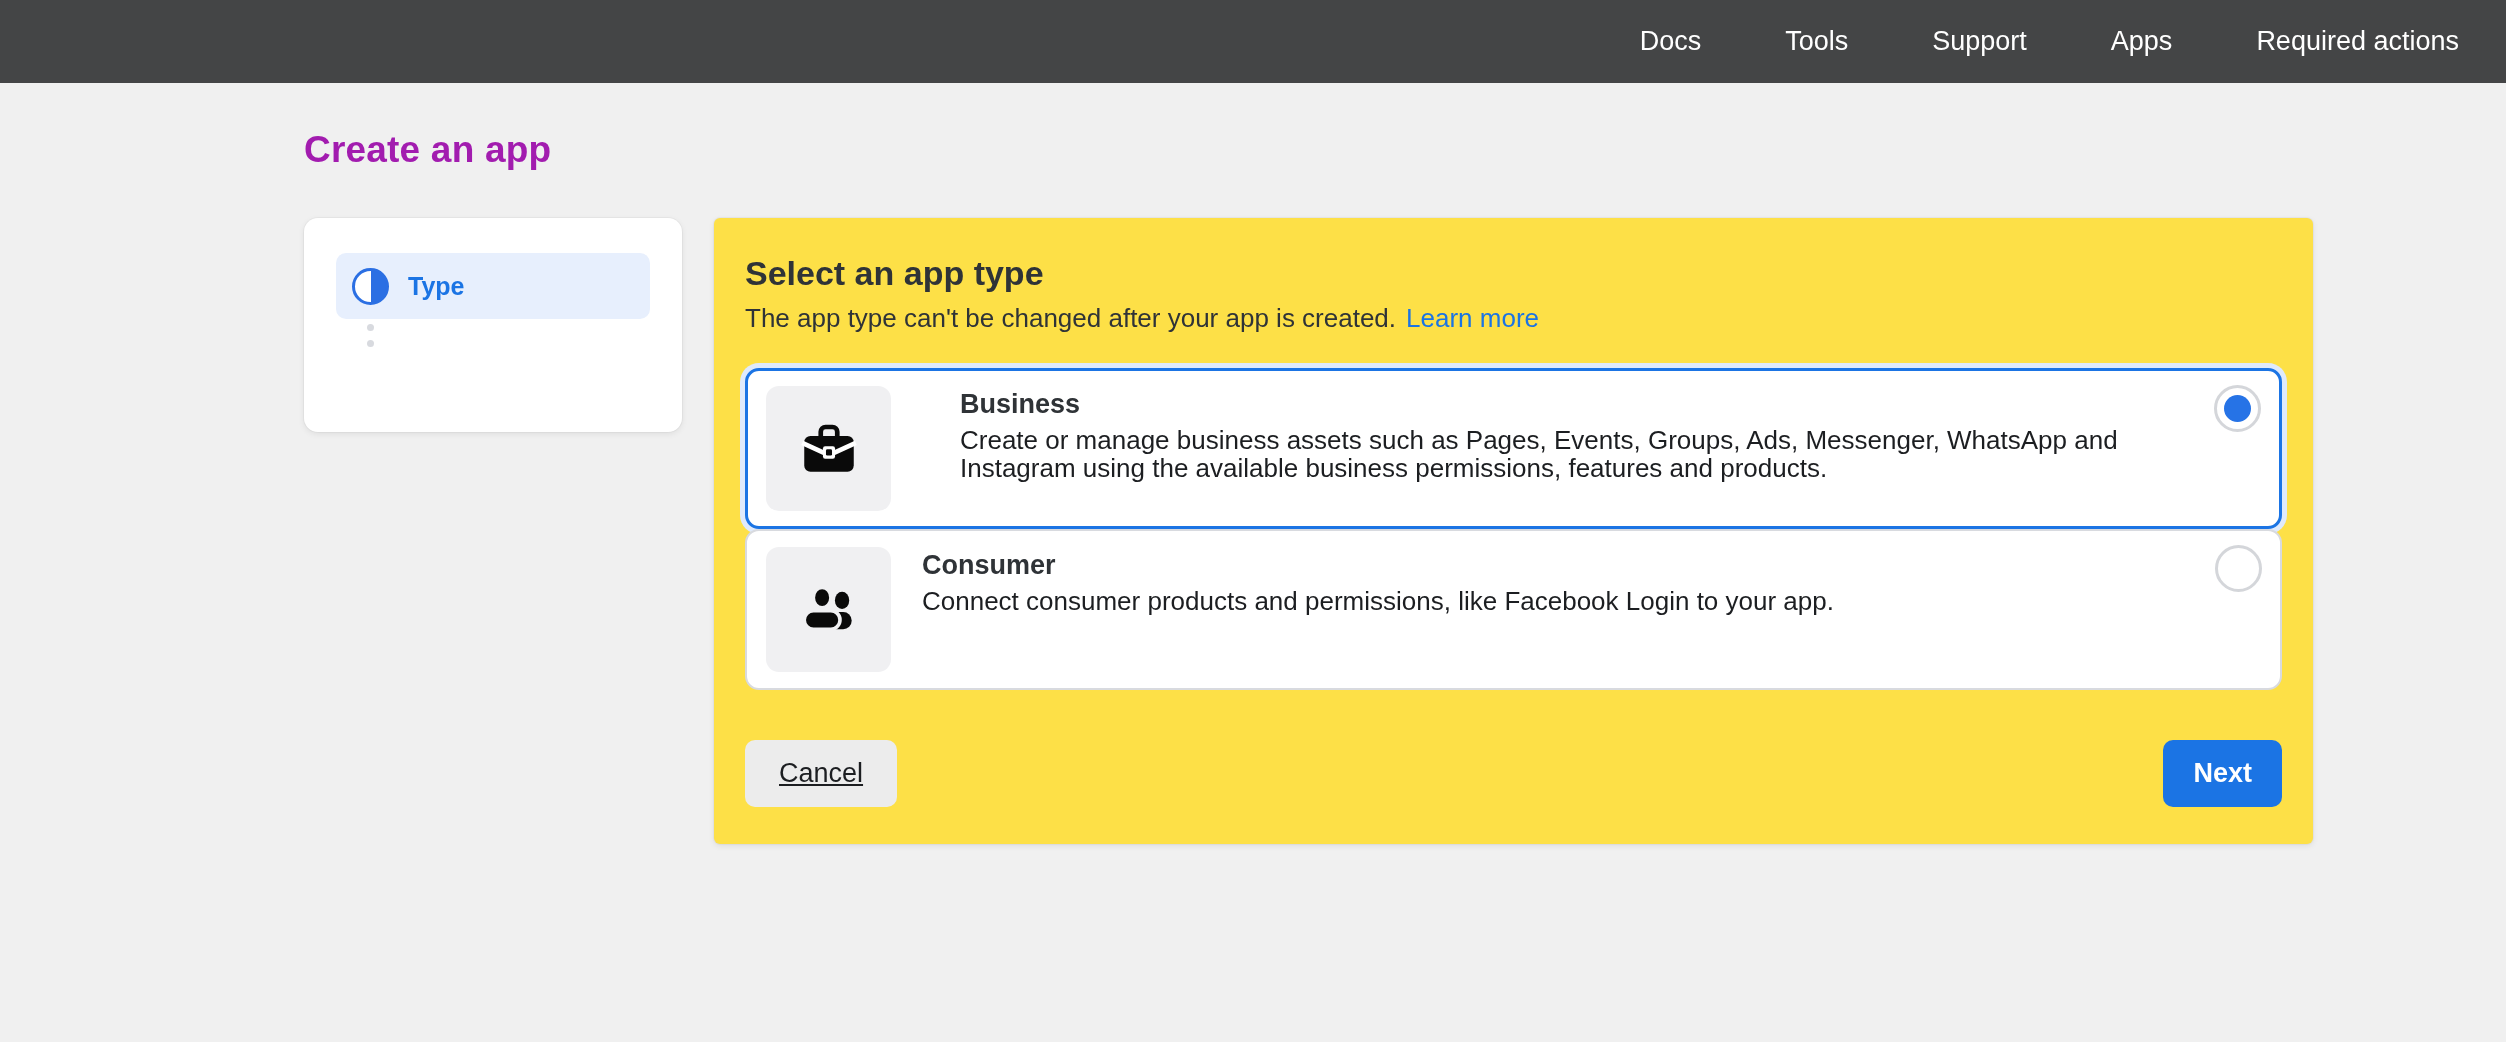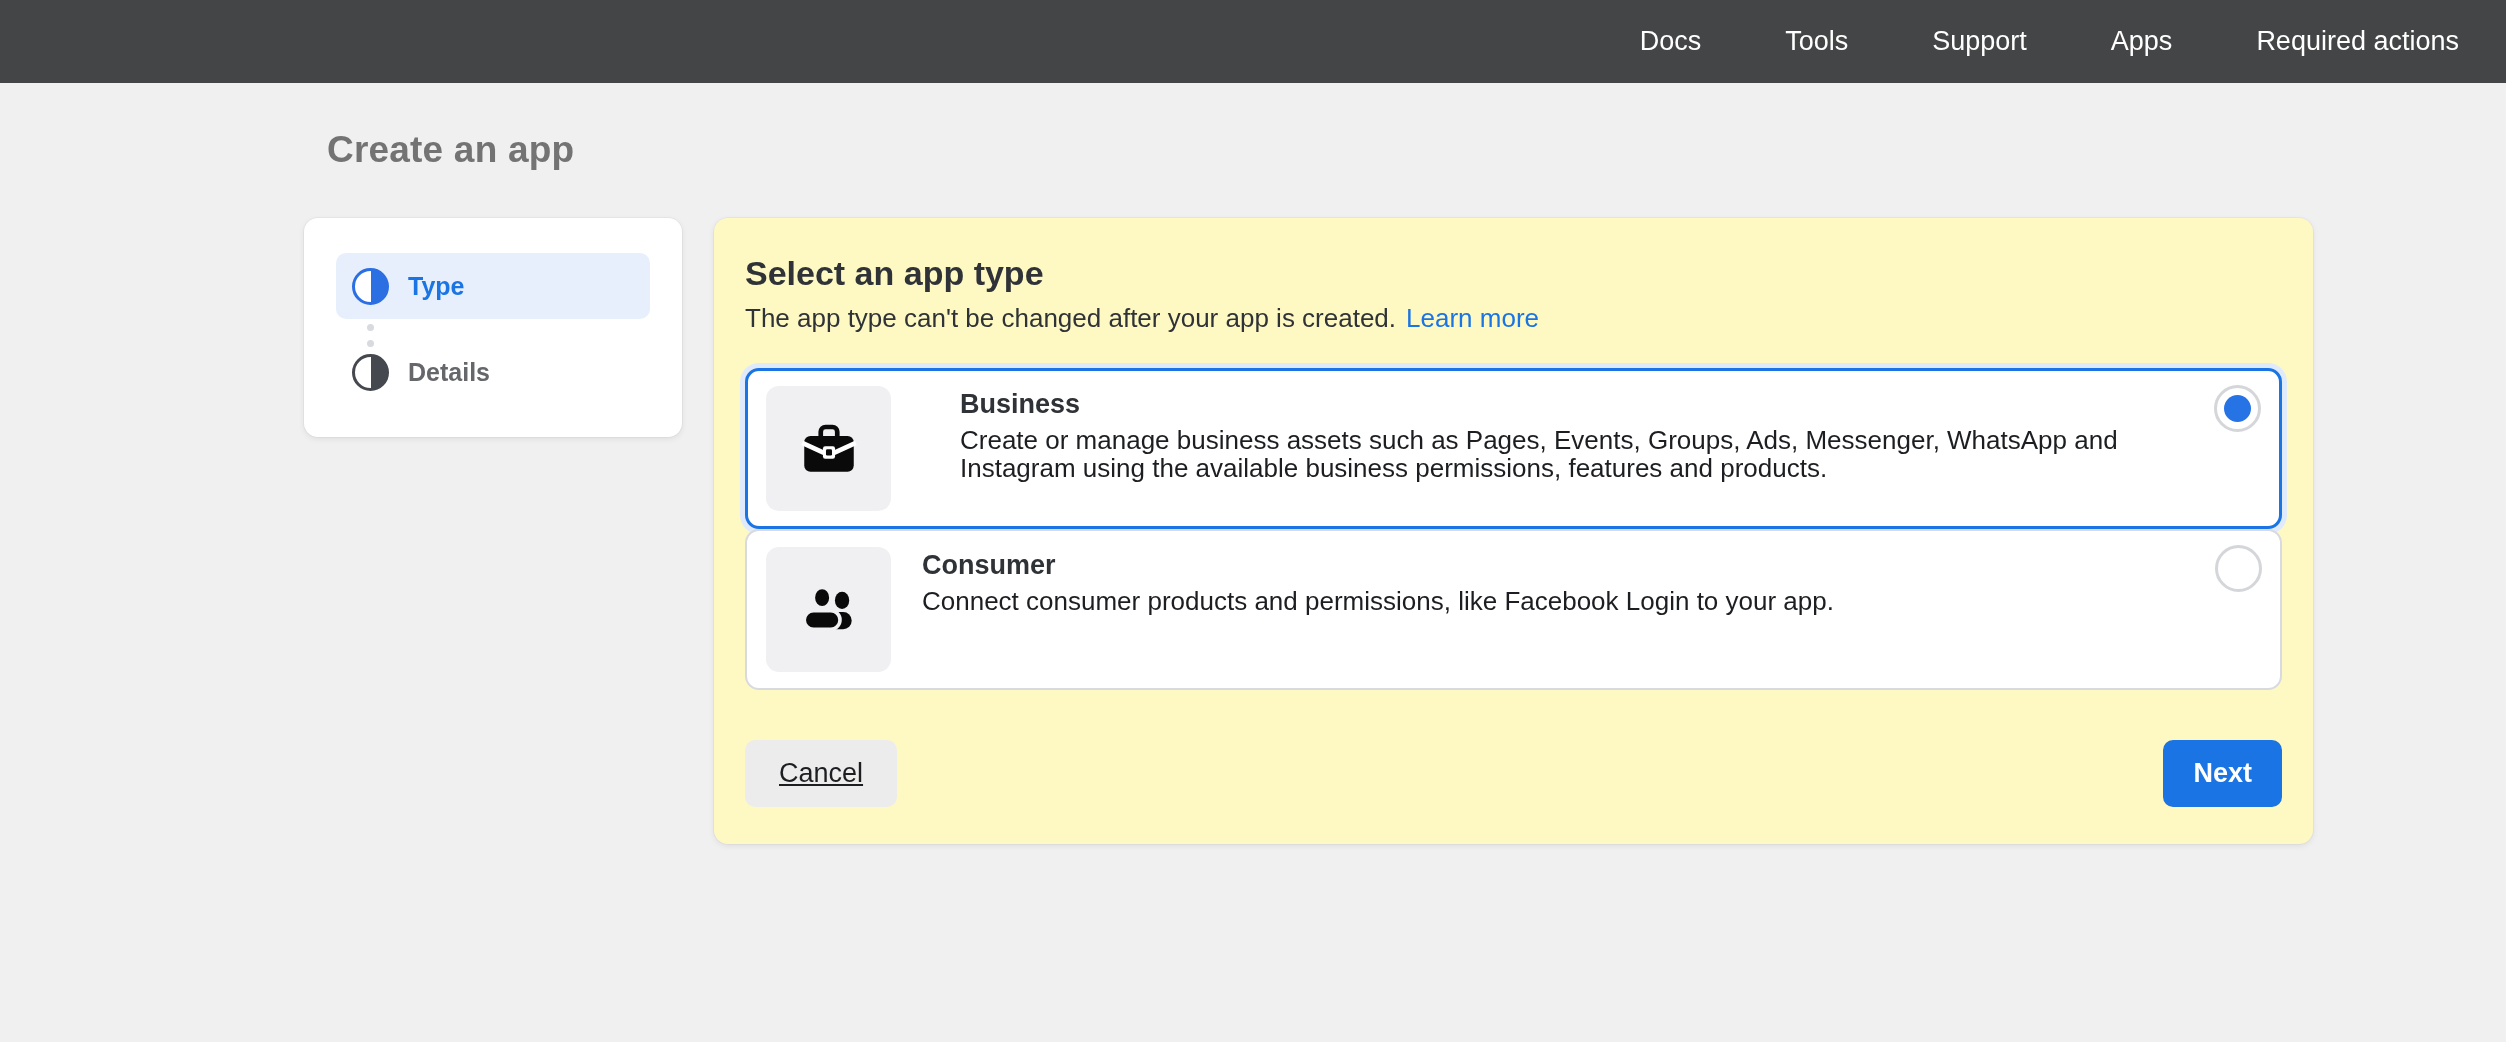--- a/index.html
+++ b/index.html
@@ -17,21 +17,21 @@
     display:flex; align-items:center; justify-content:flex-end;
     gap:84px; padding-right:47px;text-align:right;
   }
   .topbar a {
     color:#ffffff; font-size:27px; text-decoration:none; cursor:pointer;
     white-space:nowrap;
   }
 
   
   .page { padding:46px 0 0 304px; }
-  h1.page-title { font-size:37px; font-weight:700; color:#737373; letter-spacing:.2px;margin-left:23px; }
+  h1.page-title { font-size:37px; font-weight:700; color:#a21caf; letter-spacing:.2px; }
 
   .content { display:flex; align-items:flex-start; gap:32px; margin-top:47px; }
 
   
   .steps-card {
     width:378px; min-height:214px; background:#fff; border-radius:14px;
     box-shadow:0 2px 6px rgba(0,0,0,.08), 0 0 0 1px rgba(0,0,0,.03);
     padding:35px 32px 45px 32px;
   }
   .step {
@@ -55,21 +55,21 @@
   .step.active .step-label { color:#1b74e4; }
   .step.upcoming .step-label { color:#65676b; }
   .step-dots {
     display:flex; flex-direction:column; gap:9px; align-items:center;
     width:7px; margin:5px 0 5px 31px;
   }
   .step-dots i { width:7px; height:7px; border-radius:50%; background:#d8dadf; }
 
   
   .panel {
-    width:1599px; background:#fef9c3; border-radius:14px;
+    width:1599px; background:#fde047; border-radius:6px;
     box-shadow:0 2px 6px rgba(0,0,0,.08), 0 0 0 1px rgba(0,0,0,.03);
     padding:36px 31px 37px 31px;
   }
   .panel-title { font-size:34px; font-weight:700; color:#2f3337; }
   .panel-subtitle { font-size:26px; color:#2f3337; margin-top:10px; margin-bottom:34px; }
   .panel-subtitle a { color:#1b74e4; text-decoration:none; cursor:pointer; margin-left:10px; }
 
   .option {
     position:relative; display:flex; align-items:flex-start;
     border-radius:14px; padding:15px 90px 15px 18px; cursor:pointer;
@@ -128,24 +128,20 @@
 
     <aside class="steps-card">
       <div class="step active">
         <span class="half-circle blue"></span>
         <span class="step-label">Type</span>
       </div>
       <div class="step-dots">
           <i></i>
           <i></i>
         </div>
-      <div class="step upcoming">
-        <span class="half-circle dark"></span>
-        <span class="step-label">Details</span>
-      </div>
     </aside>
 
     <section class="panel">
       <h2 class="panel-title">Select an app type</h2>
       <p class="panel-subtitle">
         <span>The app type can't be changed after your app is created.</span><a>Learn more</a>
       </p>
 
       <div class="option selected">
         <div class="option-icon-tile">

